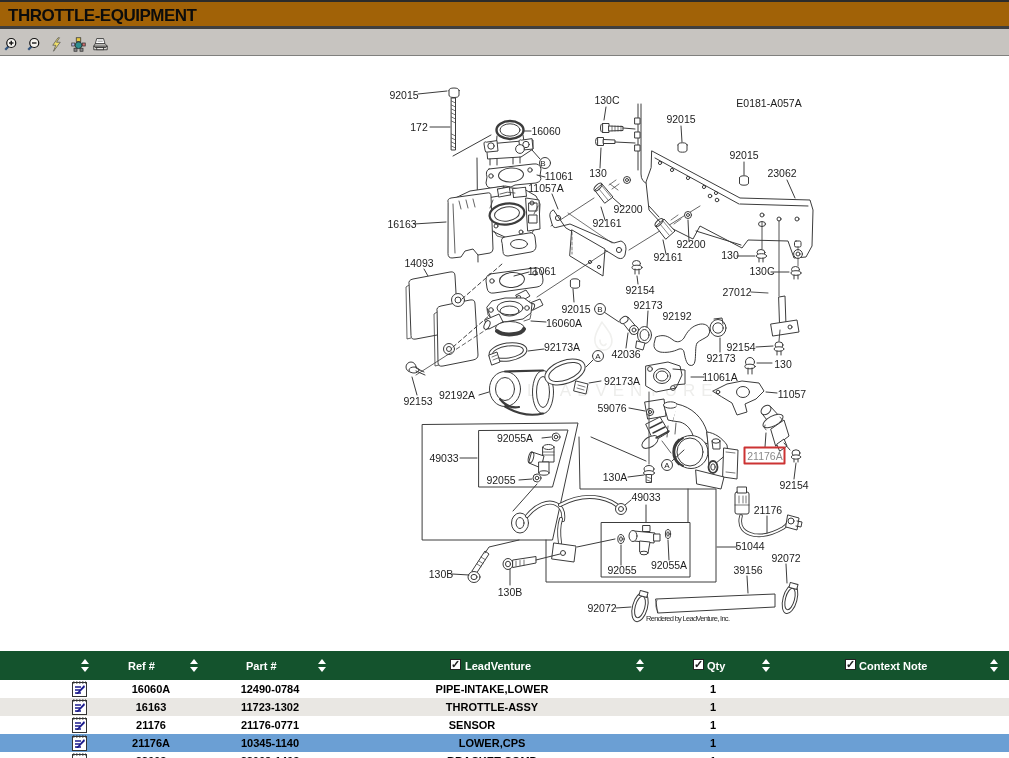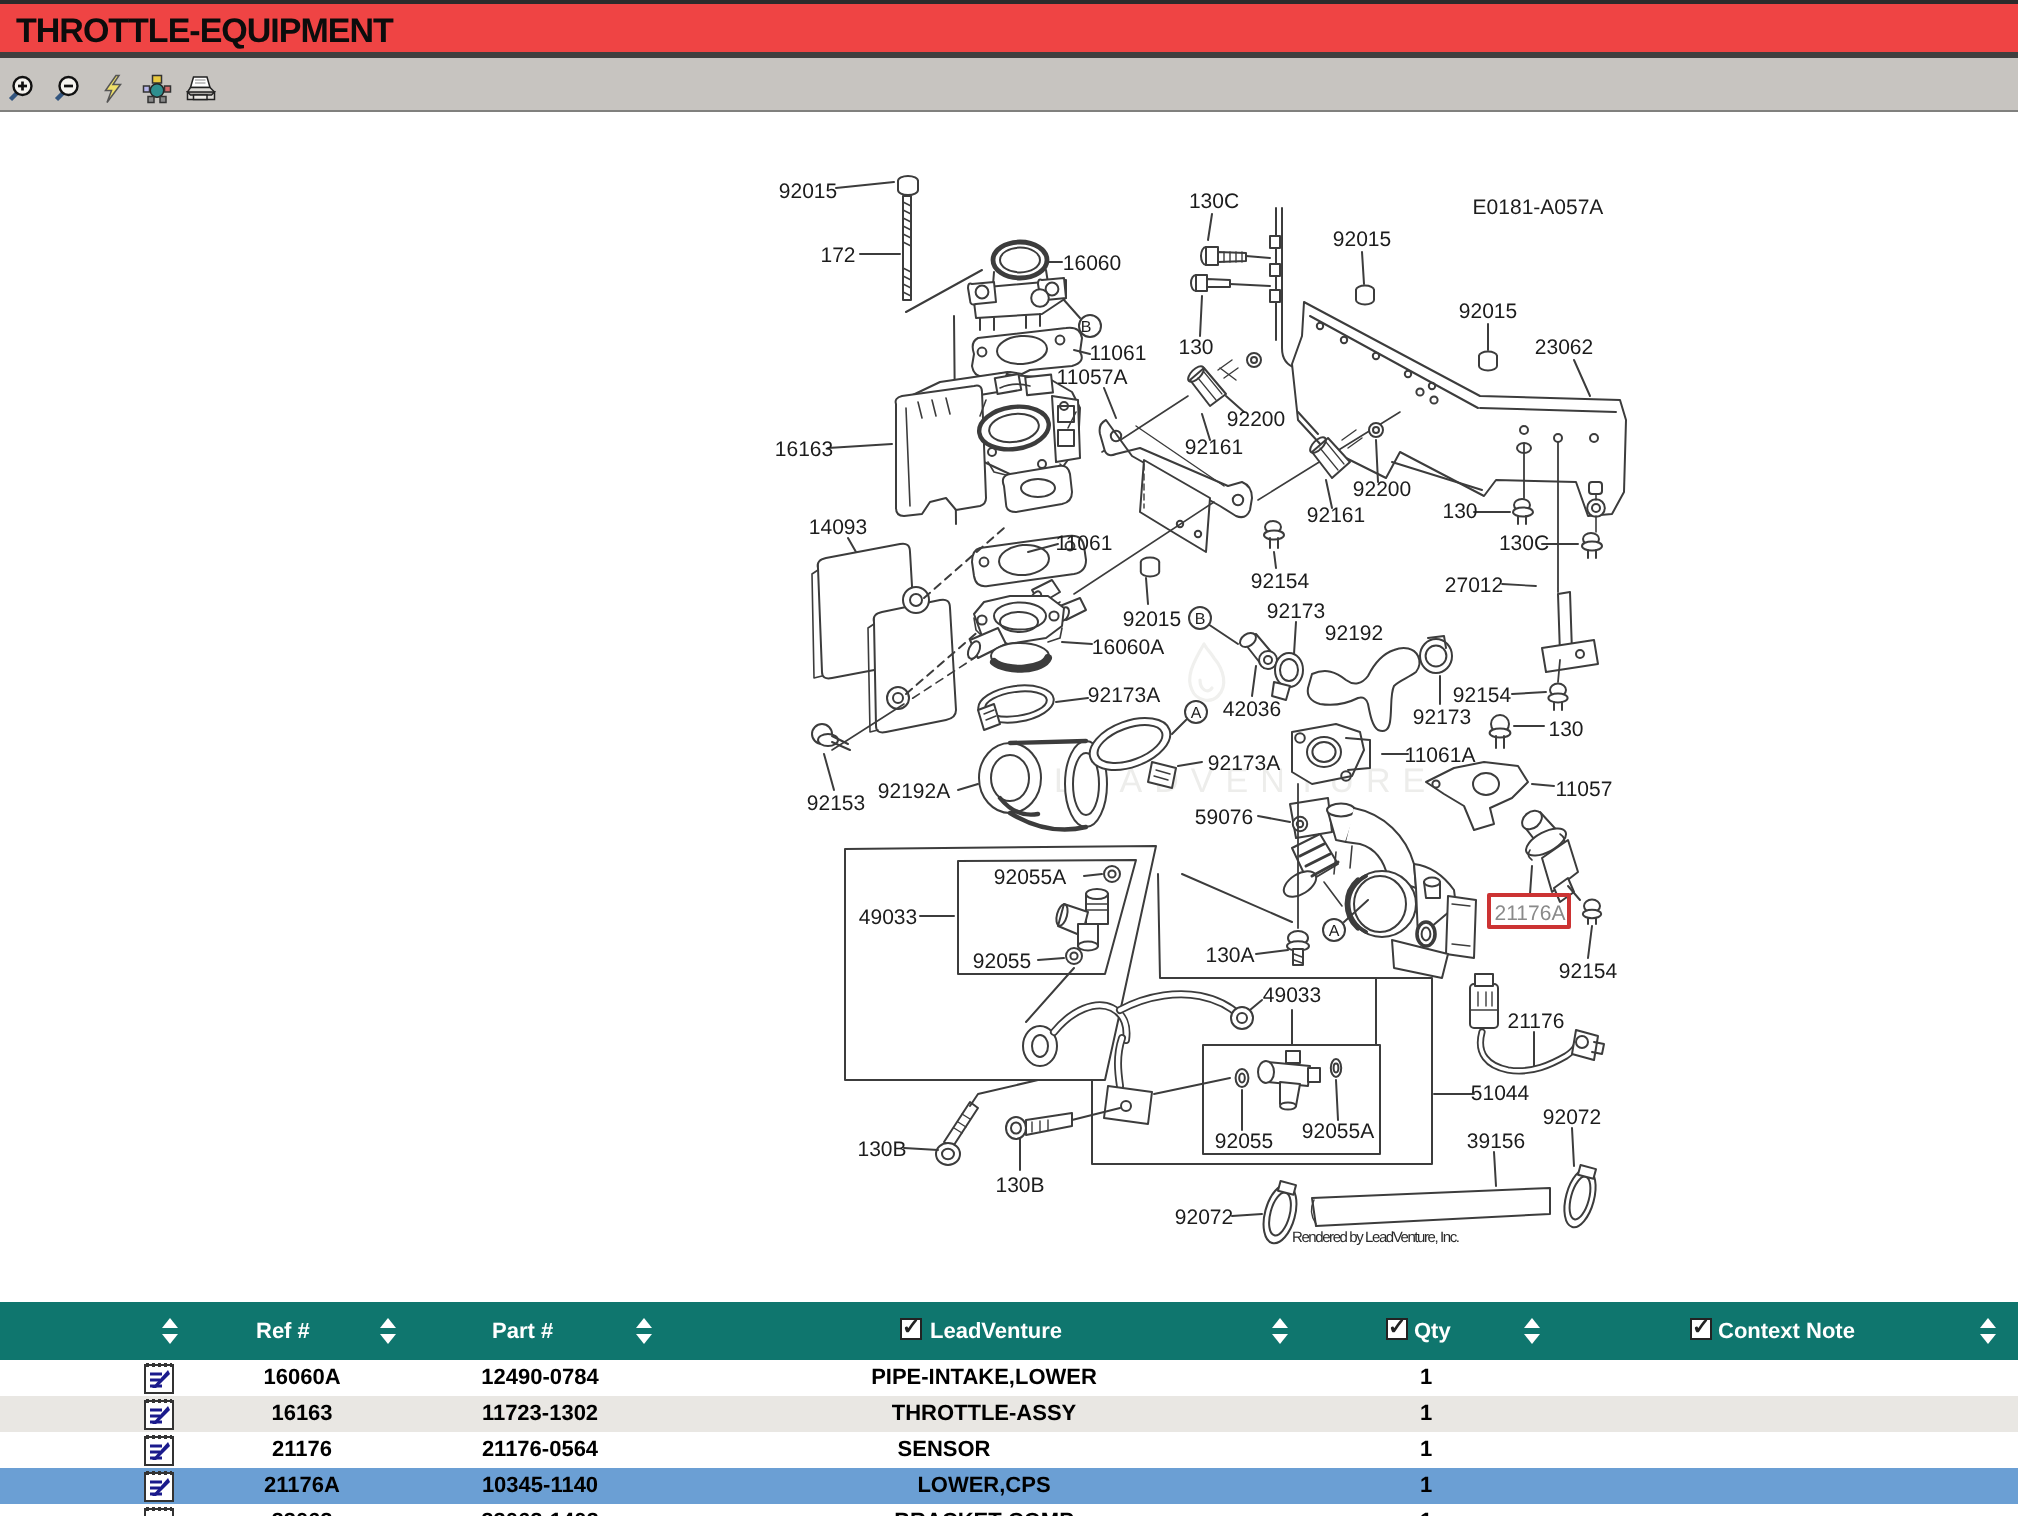--- a/index.html
+++ b/index.html
@@ -1,20 +1,20 @@
 <!DOCTYPE html>
 <html><head><meta charset="utf-8"><style>
 html,body{margin:0;padding:0;background:#fff;overflow:hidden}
 body{width:1009px;height:758px;position:relative;font-family:"Liberation Sans",sans-serif}
-.titlebar{position:absolute;left:0;top:0;width:1009px;height:26px;background:#ef4444;border-top:2px solid #2b2b2b;box-sizing:border-box}
+.titlebar{position:absolute;left:0;top:0;width:1009px;height:26px;background:#a16207;border-top:2px solid #2b2b2b;box-sizing:border-box}
 .titlebar b{position:absolute;left:8px;top:4px;font-size:17px;color:#0c0c0c;letter-spacing:-0.5px}
 .sep{position:absolute;left:0;top:26px;width:1009px;height:3px;background:#3f3f3f}
 .toolbar{position:absolute;left:0;top:29px;width:1009px;height:27px;background:#c7c4c0;border-bottom:1px solid #80807e;box-sizing:border-box}
 .tbi{position:absolute;top:8px}
-.thead{position:absolute;left:0;top:651px;width:1009px;height:29px;background:#0f766e;color:#fff;font-size:11px;font-weight:bold;z-index:5}
+.thead{position:absolute;left:0;top:651px;width:1009px;height:29px;background:#14532d;color:#fff;font-size:11px;font-weight:bold;z-index:5}
 .thead span{position:absolute;top:9px}
 .srt{position:absolute;top:8px;width:8px;height:13px}
 .srt i{position:absolute;left:0;width:0;height:0;border-left:4px solid transparent;border-right:4px solid transparent}
 .srt .u{top:0;border-bottom:5px solid #fff}
 .srt .d{bottom:0;border-top:5px solid #fff}
 .hcb{position:absolute;top:8px;width:11px;height:11px;background:#fff;border:1px solid #222;box-sizing:border-box;color:#222;font-size:11px;line-height:9px;text-align:center;font-weight:bold}
 .row{position:absolute;left:0;width:1009px;height:18px;font-size:11px;font-weight:bold;color:#000;z-index:5}
 .row span{position:absolute;top:3px;transform:translateX(-50%);white-space:nowrap}
 .npi{position:absolute;left:72px;top:1px}
 svg{position:absolute;left:0;top:0;z-index:1}
@@ -532,21 +532,21 @@
 <div class="row" style="top:716px;background:#fff">
  <svg class="npi" width="15" height="16" viewBox="0 0 15 16">
       <rect x="0.5" y="1.5" width="14" height="14" fill="#fff" stroke="#333"></rect>
       <line x1="1" y1="1.5" x2="14" y2="1.5" stroke="#333" stroke-dasharray="1.5,1.5" stroke-width="2"></line>
       <line x1="3" y1="6" x2="9" y2="6" stroke="#1a1a8c" stroke-width="1.5"></line>
       <line x1="3" y1="9" x2="8" y2="9" stroke="#1a1a8c" stroke-width="1.5"></line>
       <line x1="3" y1="12" x2="9" y2="12" stroke="#1a1a8c" stroke-width="1.5"></line>
       <path d="M4 13 L12 4 L13 6 L6 13 Z" fill="#1a1a8c"></path>
     </svg>
  <span style="left:151px">21176</span>
-    <span style="left:270px">21176-0564</span>
+    <span style="left:270px">21176-0771</span>
     <span style="left:472px">SENSOR</span>
     <span style="left:713px">1</span>
 </div>
 <div class="row" style="top:734px;background:#6b9fd4">
  <svg class="npi" width="15" height="16" viewBox="0 0 15 16">
       <rect x="0.5" y="1.5" width="14" height="14" fill="#fff" stroke="#333"></rect>
       <line x1="1" y1="1.5" x2="14" y2="1.5" stroke="#333" stroke-dasharray="1.5,1.5" stroke-width="2"></line>
       <line x1="3" y1="6" x2="9" y2="6" stroke="#1a1a8c" stroke-width="1.5"></line>
       <line x1="3" y1="9" x2="8" y2="9" stroke="#1a1a8c" stroke-width="1.5"></line>
       <line x1="3" y1="12" x2="9" y2="12" stroke="#1a1a8c" stroke-width="1.5"></line>

